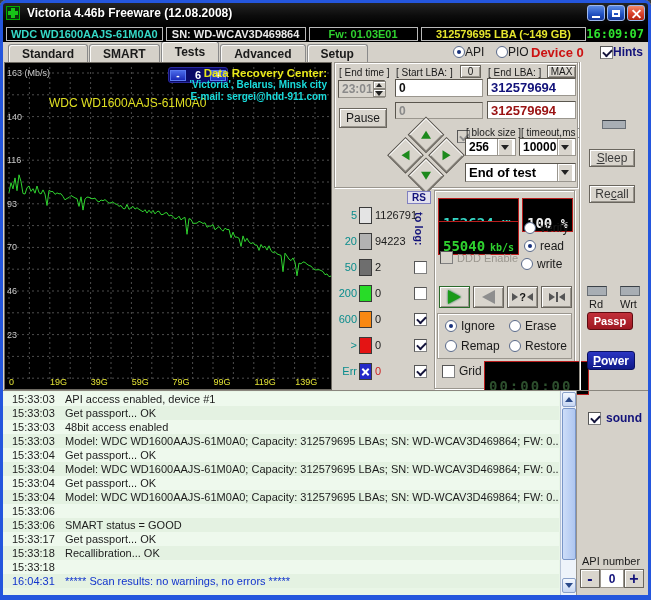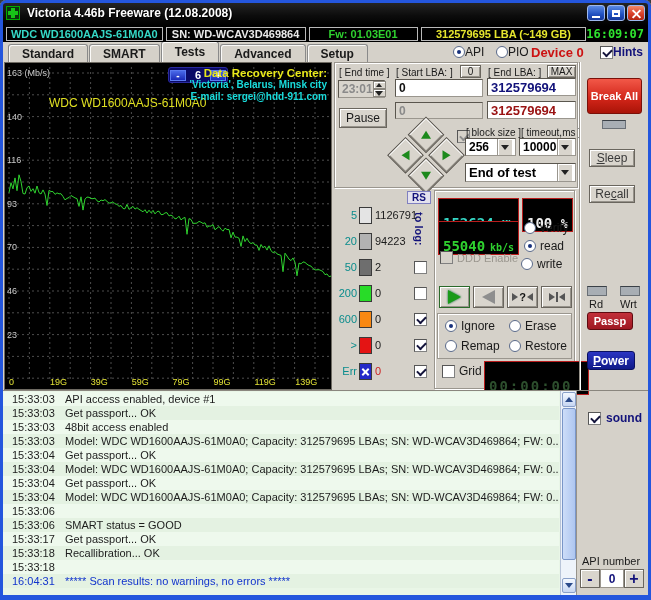--- a/index.html
+++ b/index.html
@@ -448,21 +448,20 @@
             <span class="cb"></span>
             <span>Grid</span>
           </span>
         <span class="lcd" style="left:49px;top:170px;width:105px;height:20px;color:#2d4f2d;letter-spacing:2px">
             <span class="val">00:00:00</span>
           </span>
       </div>
     </div>
 
     <div class="rightbar">
-      <span class="bigbtn breakall">Break All</span>
       <span class="led"></span>
       <span class="btn sleep gtxt">
           <span><u>S</u><span>leep</span></span>
         </span>
       <span class="btn recall gtxt">
           <span>Re<u>c</u>all</span>
         </span>
       <span class="ind" style="left:7px;top:224px"></span>
       <span class="ind" style="left:40px;top:224px"></span>
       <span class="indlbl" style="left:9px;top:236px">Rd</span>

